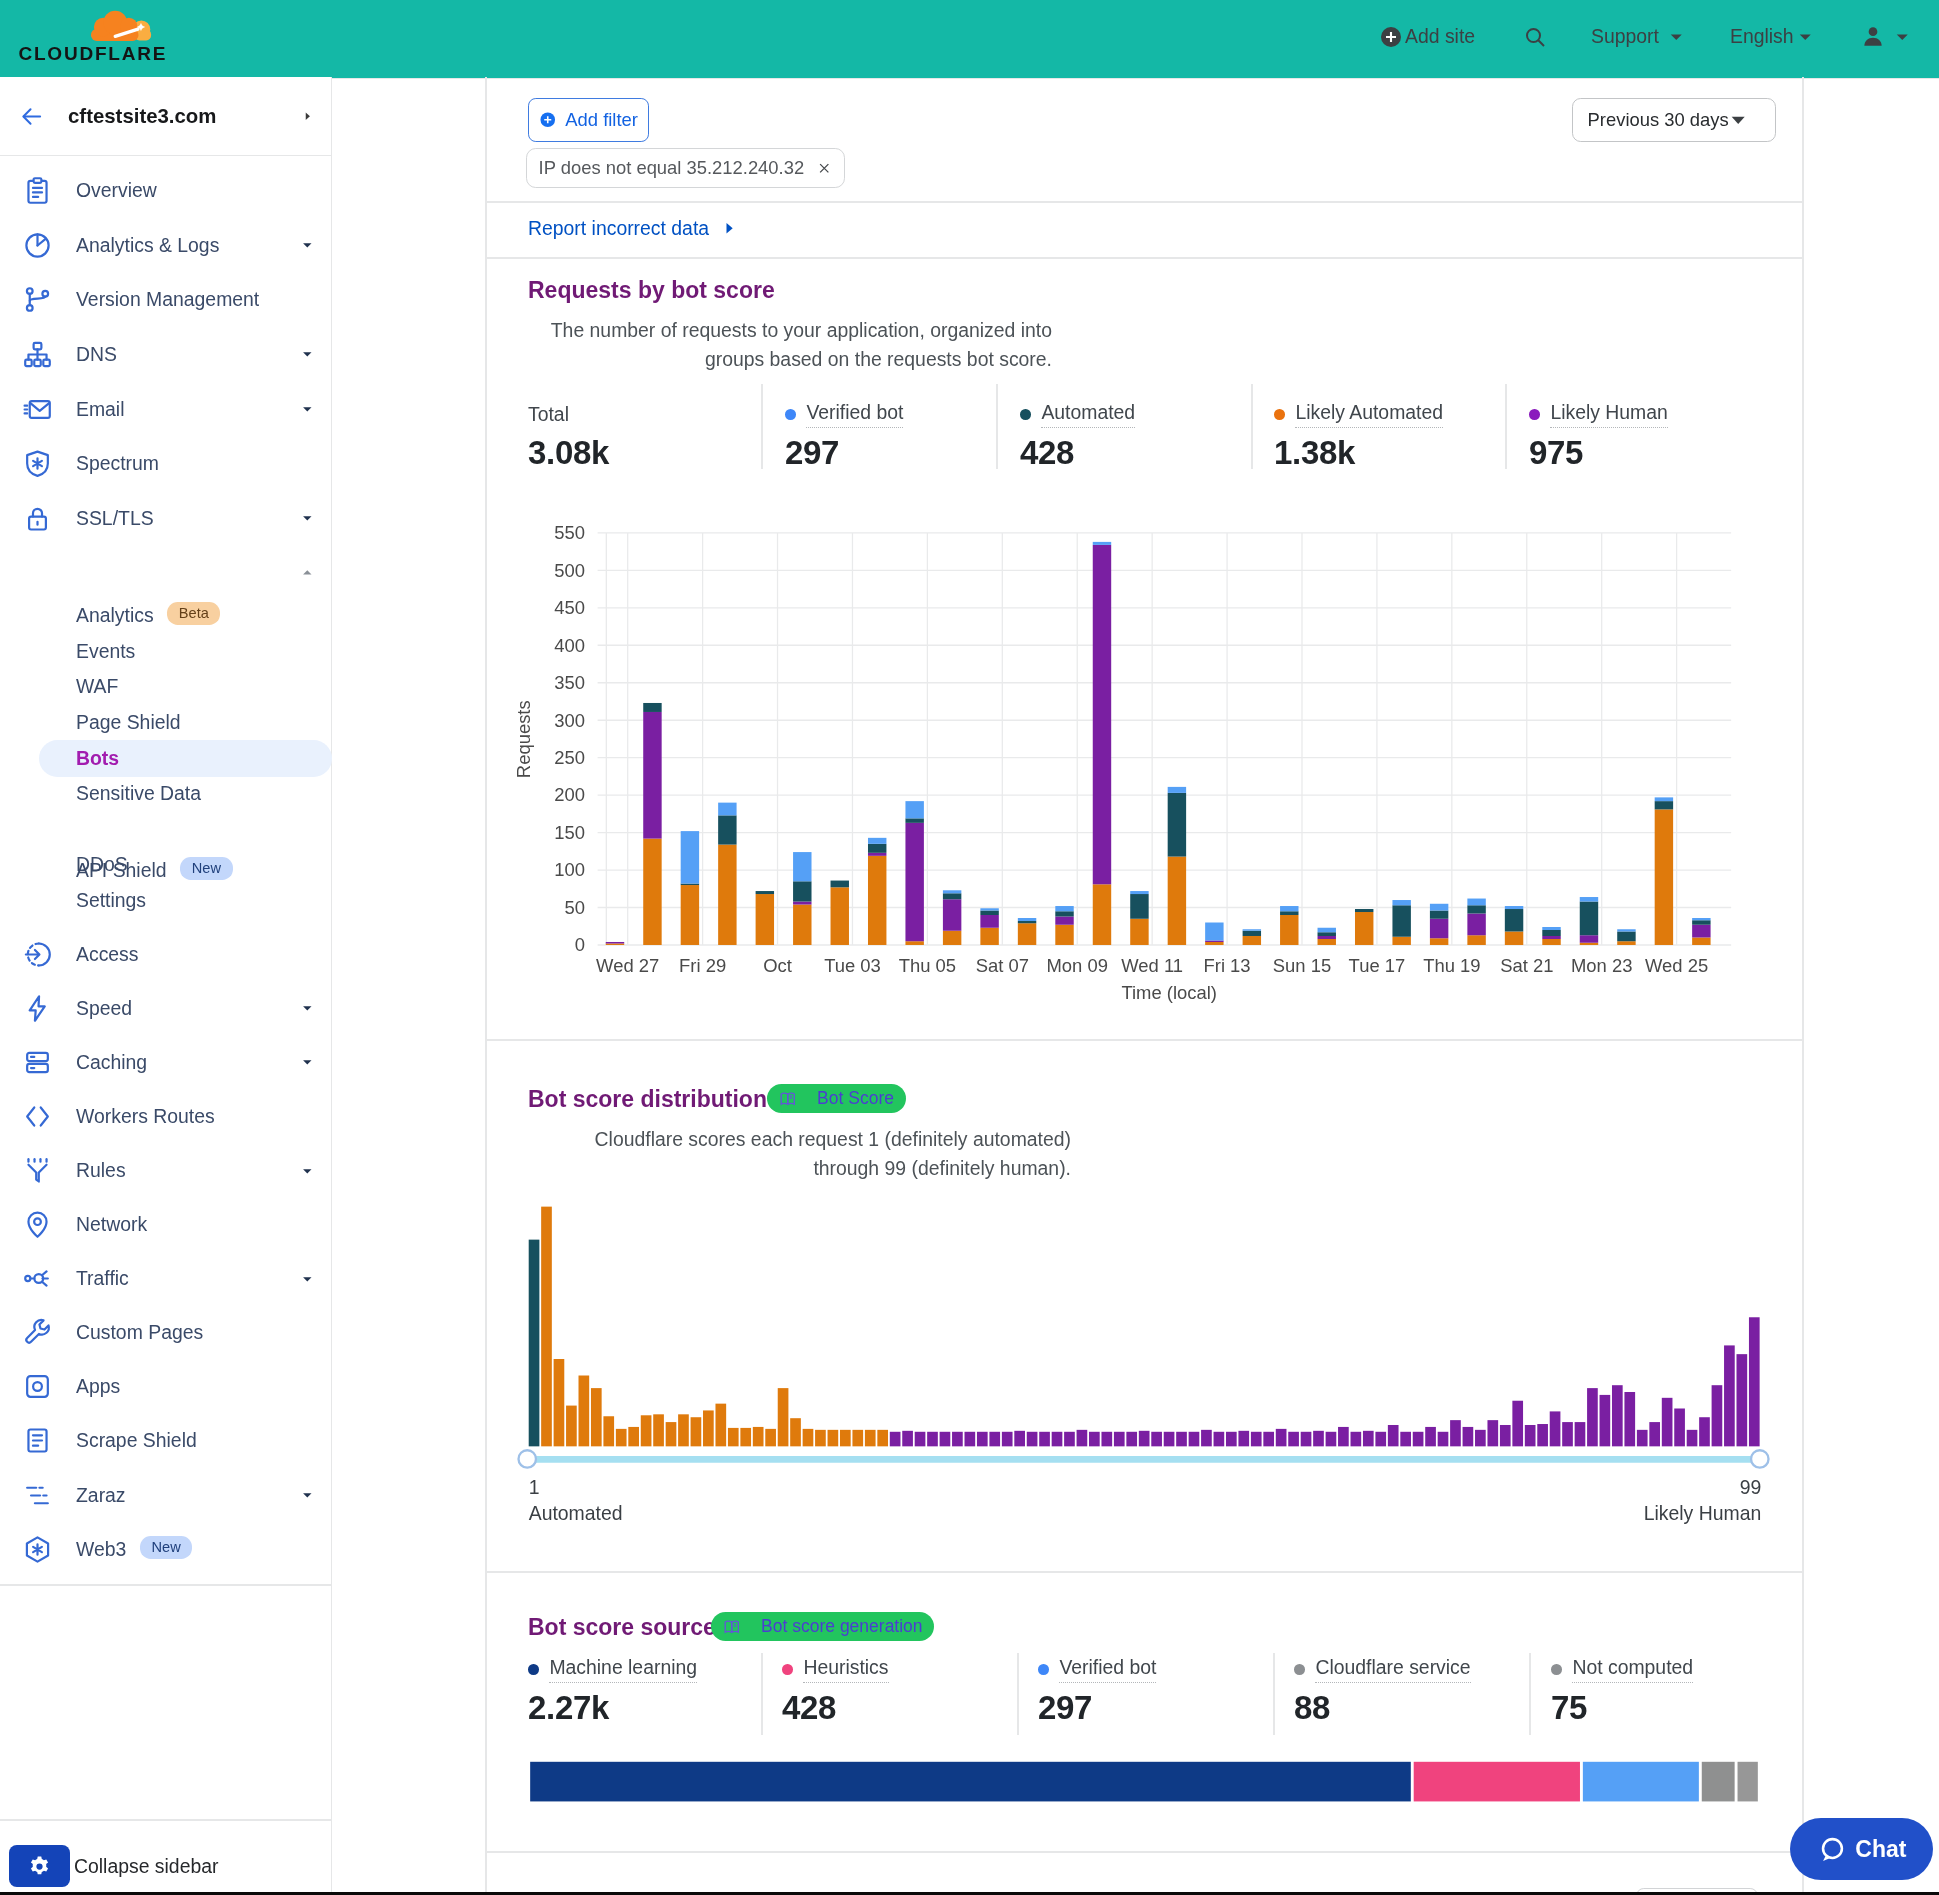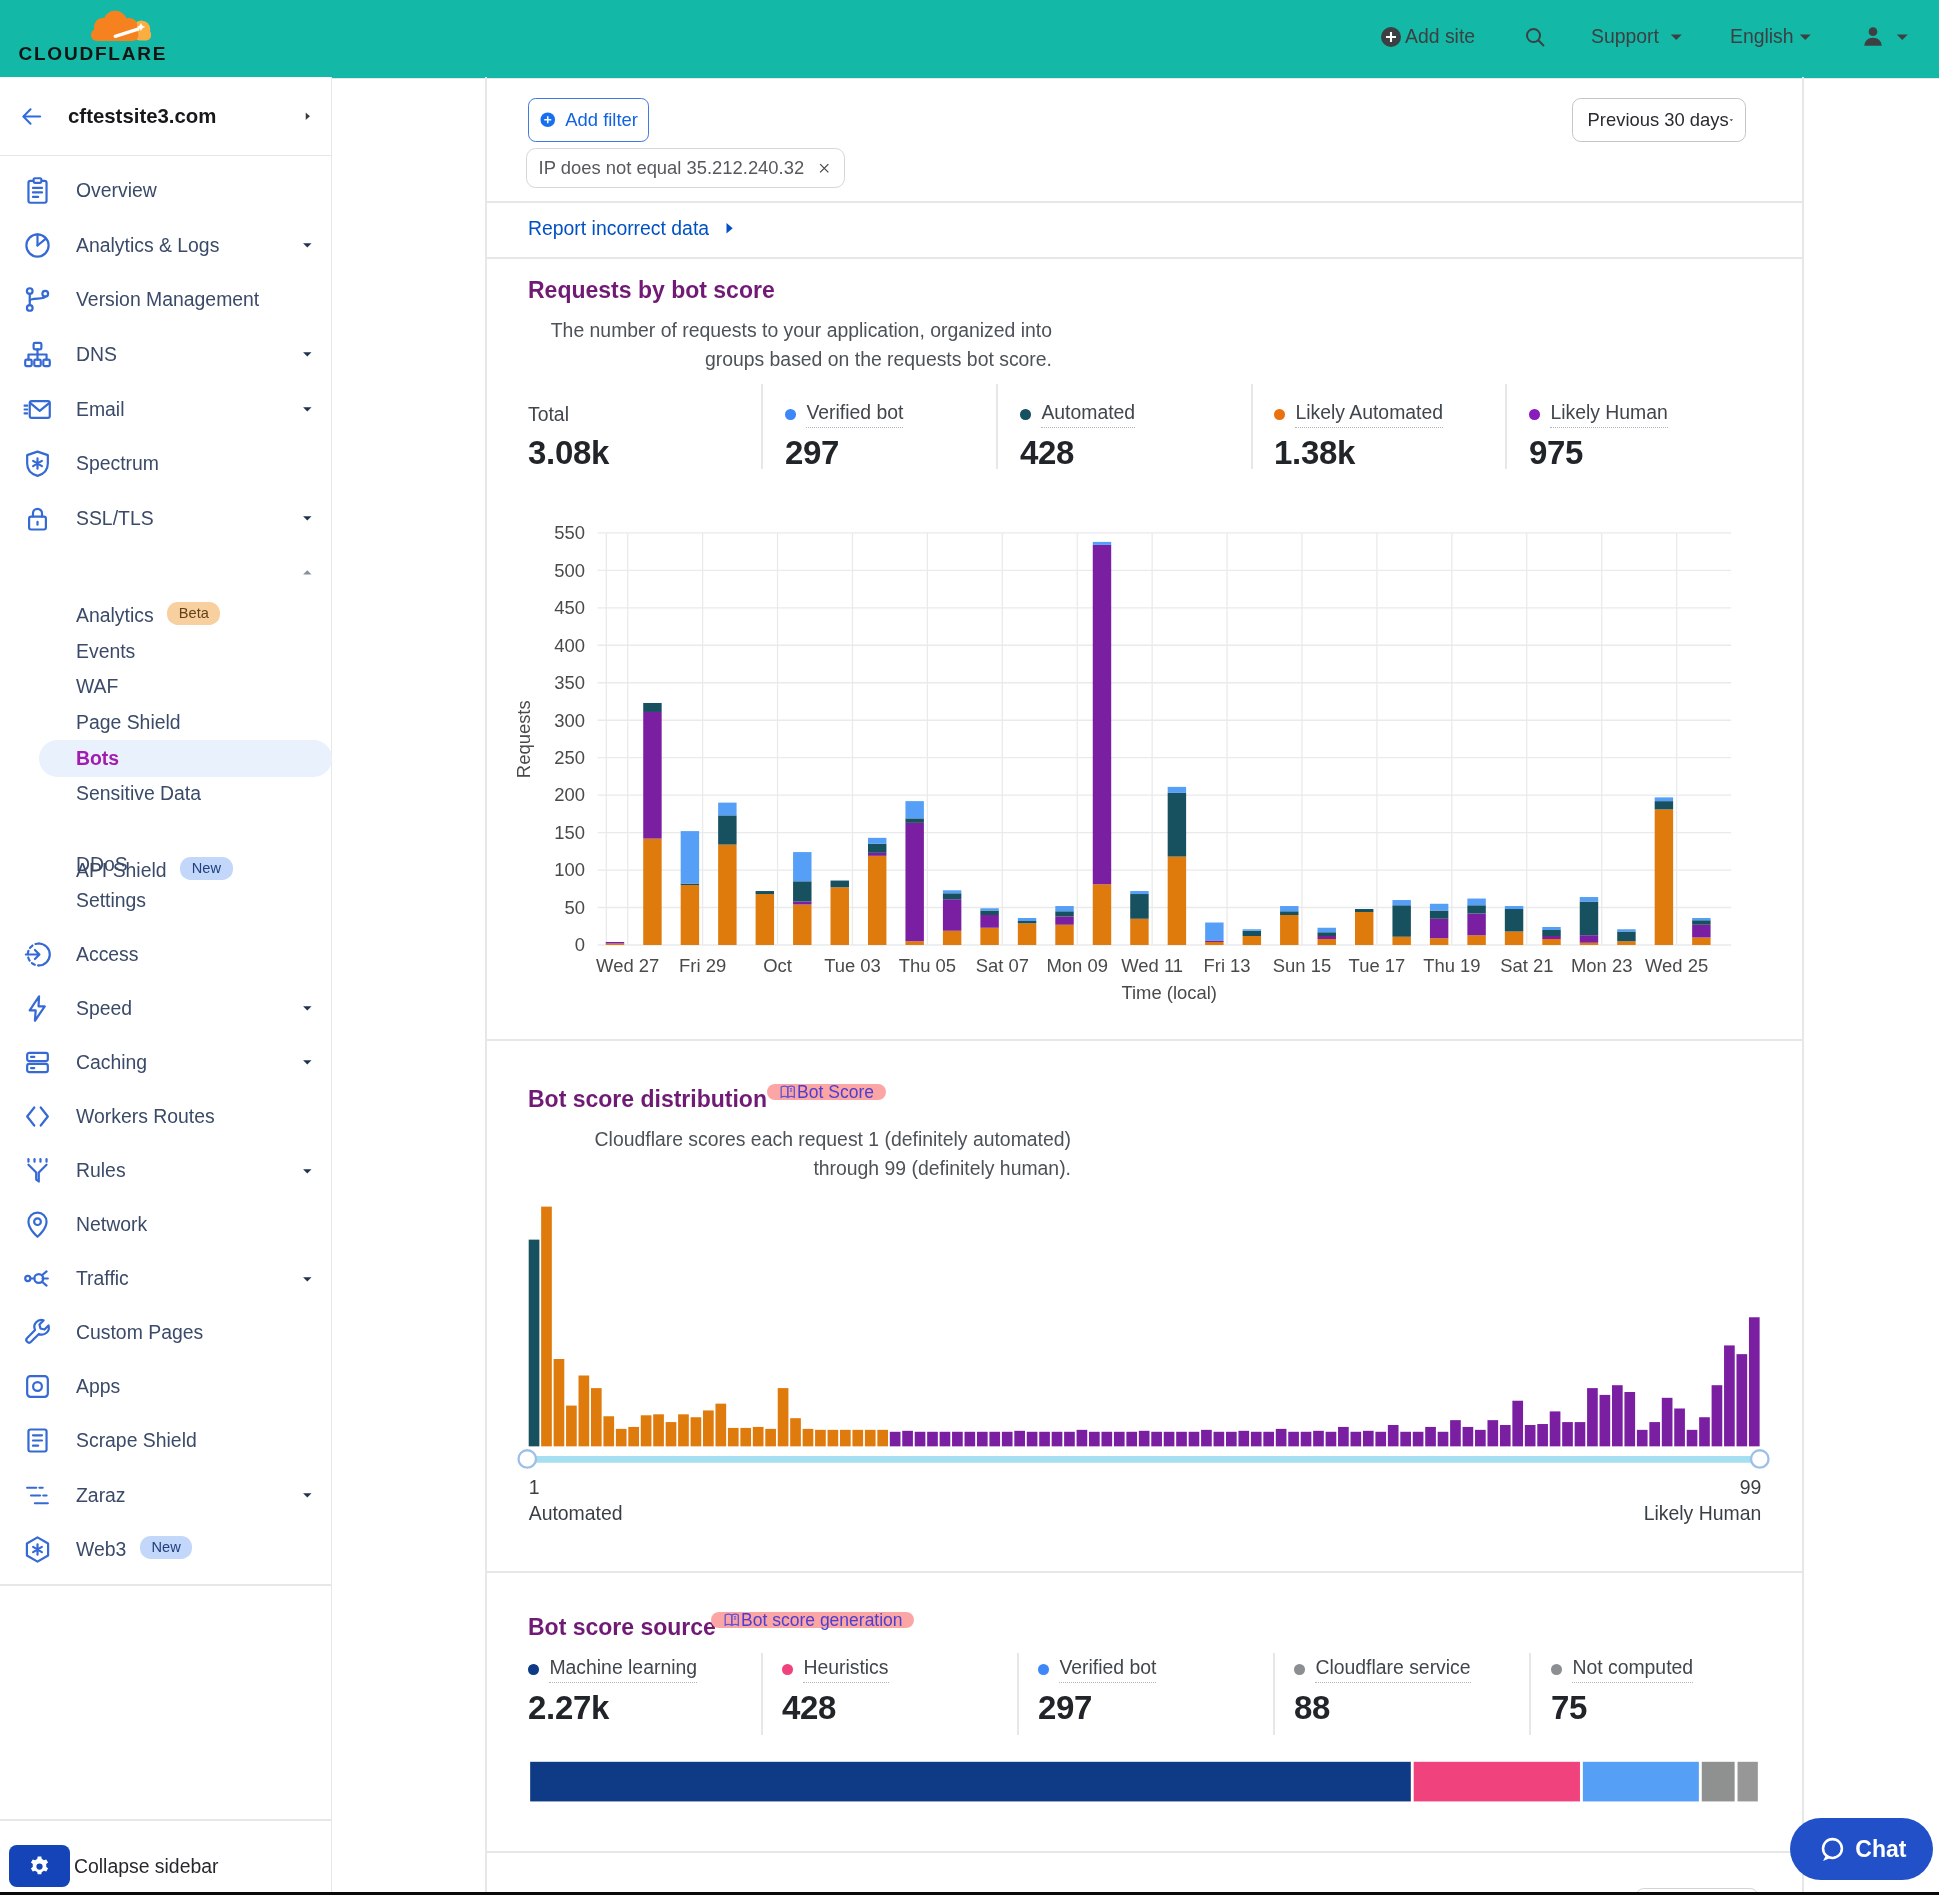--- a/index.html
+++ b/index.html
@@ -31,34 +31,34 @@
 .beta { background:#f8d0a0; color:#644019; }
 .new { background:#c3d7fb; color:#20407c; }
 #gearbtn { position:absolute; left:8.7px; top:1768px; width:61px; height:42px; background:#1444b8; border-radius:7.8px; display:flex; align-items:center; justify-content:center; }
 #gearbtn svg { width:25px; height:25px; }
 #collapsetext { position:absolute; left:74px; top:1778px; font-size:19.4px; color:#26282b; }
 
 #main { position:absolute; left:0; top:0; }
 #addfilter { position:absolute; left:528px; top:98px; width:121px; height:44px; border:1.9px solid #3f7be0; border-radius:7.8px; display:flex; align-items:center; justify-content:center; gap:8.7px; }
 #addfilter svg { width:17.5px; height:17.5px; }
 #addfilter span { font-size:18.4px; color:#1262e2; white-space:nowrap; }
-#prev30 { position:absolute; left:1572px; top:98px; width:174px; height:44px; border:1.9px solid #c3c5c7; border-radius:8.7px; display:flex; align-items:center; justify-content:flex-start; padding:0 11.6px 0 14.6px; font-size:18.4px; color:#292c2f; white-space:nowrap; }
+#prev30 { position:absolute; left:1572px; top:98px; width:204px; height:44px; border:1.9px solid #c3c5c7; border-radius:8.7px; display:flex; align-items:center; justify-content:flex-start; padding:0 11.6px 0 14.6px; font-size:18.4px; color:#292c2f; white-space:nowrap; }
 #prev30 svg { width:18.4px; height:18.4px; }
 #chip { position:absolute; left:526px; top:148px; height:40px; white-space:nowrap; border:1.9px solid #d4d6d8; border-radius:9.7px; display:flex; align-items:center; padding:0 11.6px; font-size:18.4px; color:#55585c; }
 #chip svg { width:16.5px; height:16.5px; margin-left:11.6px; }
 #report { position:absolute; left:528px; top:217px; font-size:19.4px; color:#0051c3; display:flex; align-items:center; white-space:nowrap; }
 #report svg { width:16.5px; height:16.5px; margin-left:11.6px; }
 .ctitle { position:absolute; font-size:23px; font-weight:bold; color:#701a75; white-space:nowrap; }
 .cdesc { position:absolute; font-size:19.4px; color:#4c5257; line-height:29px;text-align:right; }
 .stat { position:absolute; top:402px; }
 .statlab { font-size:19.4px; color:#40464c; display:flex; align-items:center; height:25px; }
 .dot { width:10.7px; height:10.7px; border-radius:50%; display:inline-block; margin-right:10.7px; flex:none; }
 .lab.u { border-bottom:1.9px dotted #b4b7ba; padding-bottom:2.9px; }
 .statval { font-size:33px; font-weight:bold; color:#212529; margin-top:6.8px; letter-spacing:-0.3px; }
-.pill { position:absolute; height:16px; background:#fca5a5; border-radius:14.6px; display:flex; align-items:center; padding:0 11.6px; gap:1px; }
+.pill { position:absolute; height:29px; background:#22c55e; border-radius:14.6px; display:flex; align-items:center; padding:0 11.6px; gap:21px; }
 .pill { white-space:nowrap; }
 .pill span { font-size:17.5px; color:#4b3ed1; }
 .book { width:17.5px; height:17.5px; }
 #nextsel { position:absolute; left:1636px; top:1888px; width:122px; height:29px; border:1.9px solid #d2d4d6; border-radius:7.8px; background:#fff; }
 #chat { position:absolute; left:1790px; top:1818px; width:143px; height:62px; background:#2150c9; border-radius:31px; display:flex; align-items:center; justify-content:center; gap:9.7px; }
 #chat svg { width:29px; height:29px; }
 #chat span { font-size:23px; font-weight:bold; color:#fff; }
 
 </style></head><body>
 <div id="page">

